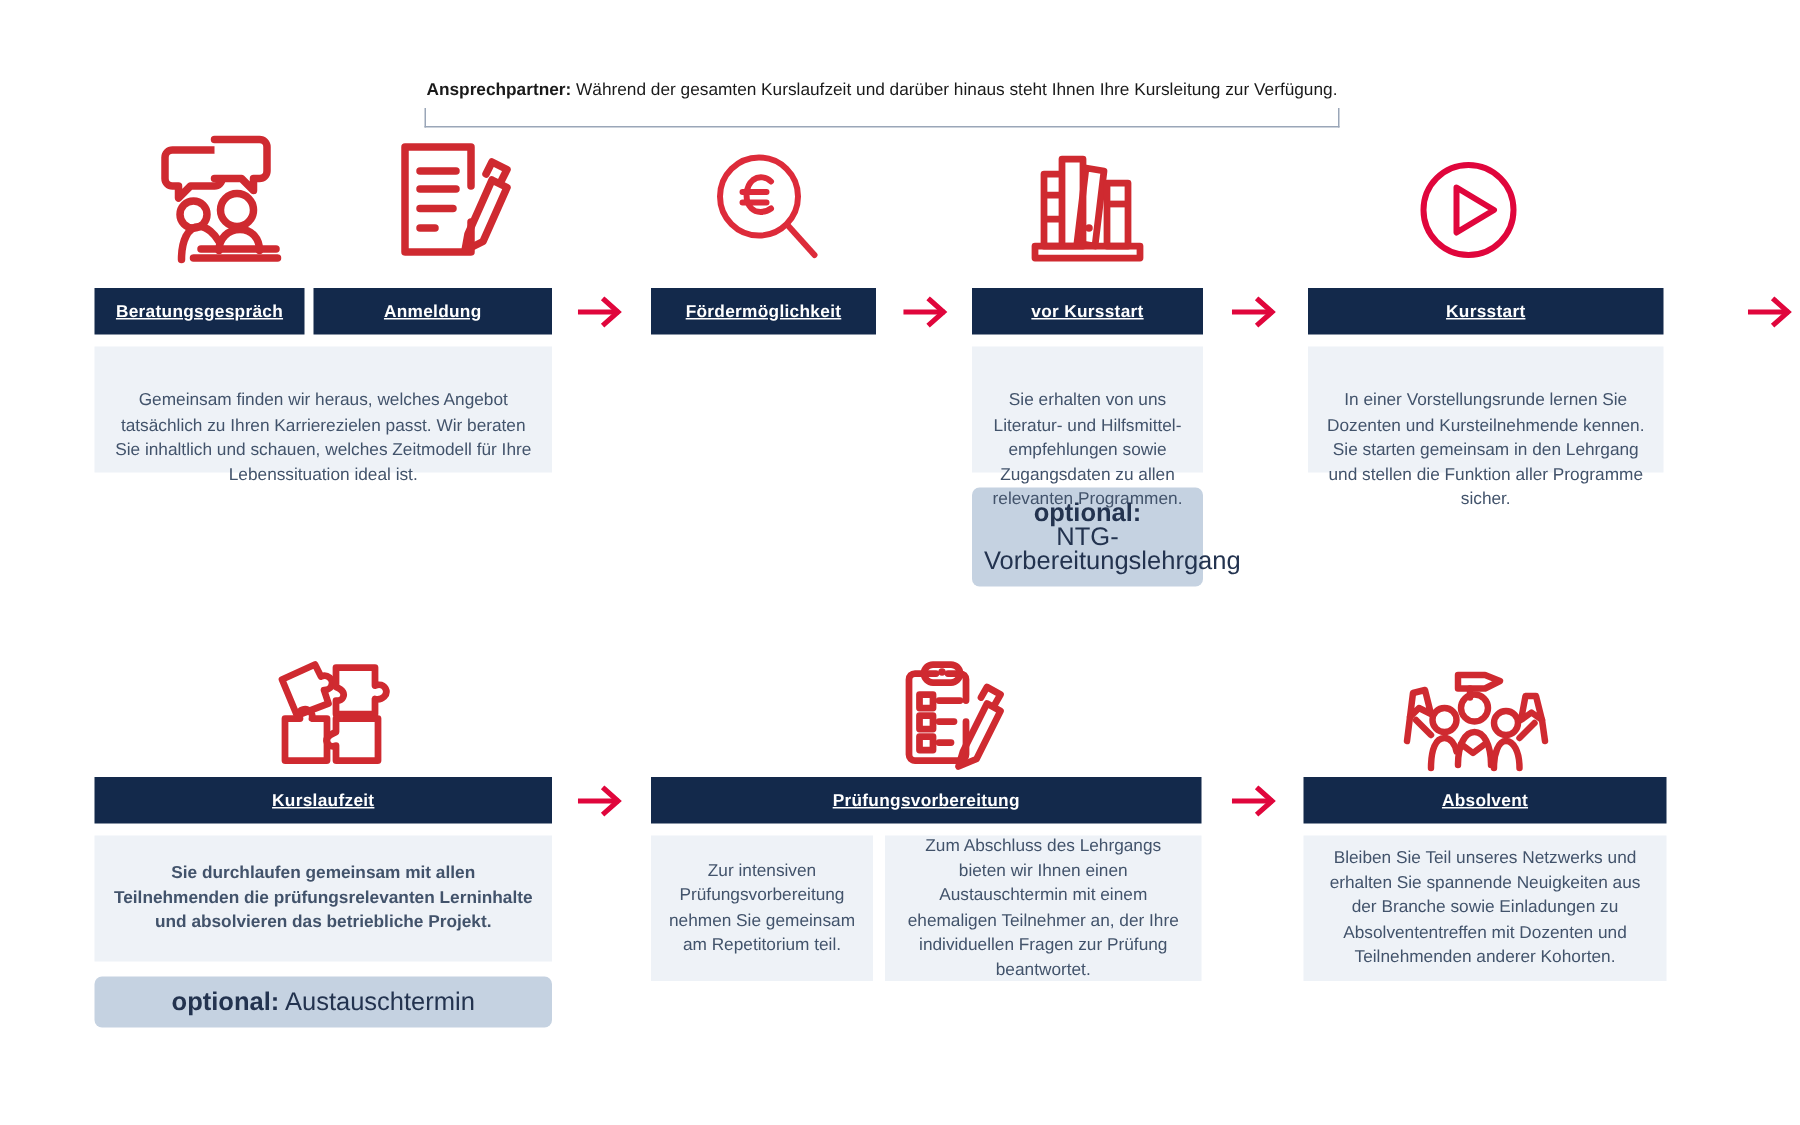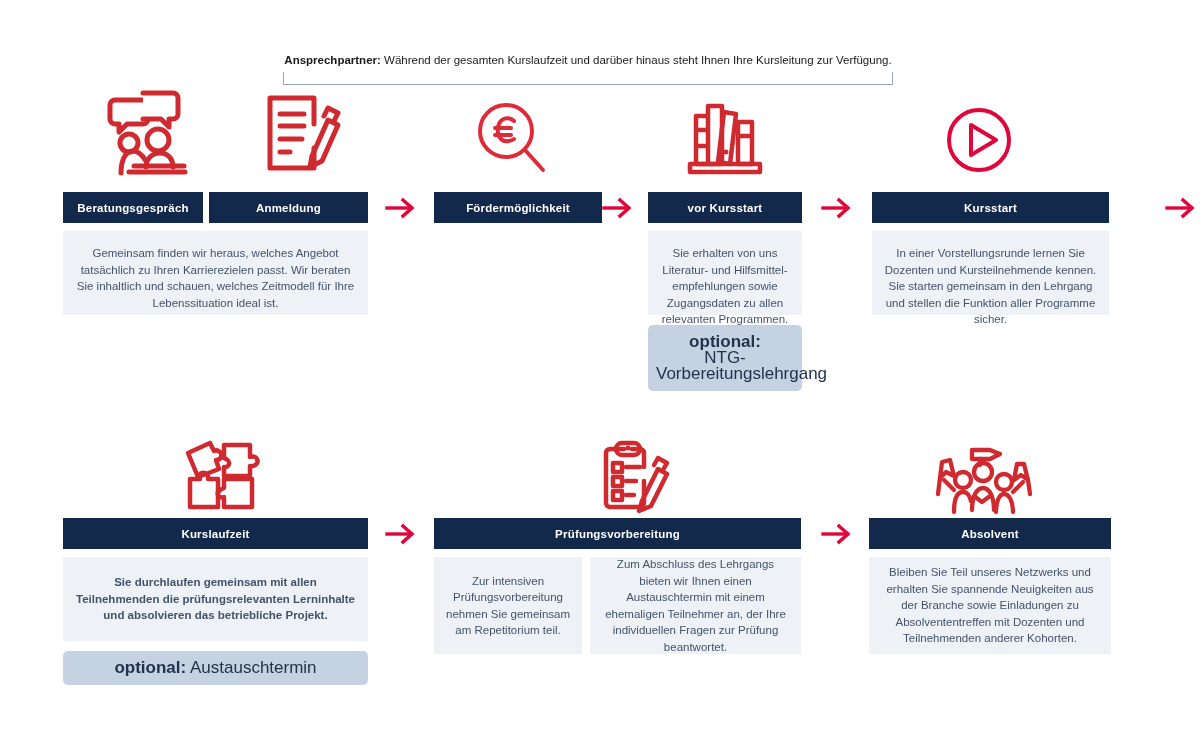--- a/index.html
+++ b/index.html
@@ -22,26 +22,26 @@
     border-left:1.5px solid #9aa6b8;
     border-right:1.5px solid #9aa6b8;
     border-bottom:1.5px solid #9aa6b8;
   }
 
   
   .hdr{
     background:#13294b;color:#ffffff;
     font-size:11.5px;font-weight:bold;letter-spacing:.2px;
     display:flex;align-items:center;justify-content:center;
-    text-align:center;height:31px;box-sizing:border-box;padding:0 20px;
+    text-align:center;height:31px;box-sizing:border-box;padding:0 20px;text-decoration:underline;
   }
   .body{
     background:#eef2f7;color:#42536b;
     font-size:11.5px;line-height:16.5px;text-align:center;
-    box-sizing:border-box;padding:14px 10px;
+    box-sizing:border-box;padding:28px 10px;
   }
   .optional{
     background:#c5d2e1;color:#23334f;border-radius:5px;
     font-size:17px;line-height:16px;text-align:center;
     box-sizing:border-box;padding:9px 8px;
   }
   .optional b{font-weight:bold;}
 
   .arrow{position:absolute;width:32px;height:22px;}
   .icon{position:absolute;}
@@ -117,21 +117,21 @@
     <div class="body" style="margin-top:8px;height:84px;">Gemeinsam finden wir heraus, welches Angebot tatsächlich zu Ihren Karrierezielen passt. Wir beraten Sie inhaltlich und schauen, welches Zeitmodell für Ihre Lebenssituation ideal ist.</div>
   </div>
 
   <div class="arrow" style="left:385px;top:197px;">
     <svg width="32" height="22" viewBox="0 0 32 22" fill="none" stroke="#e0063c" stroke-width="3.4" stroke-linecap="square" stroke-linejoin="miter">
       <path d="M2 11h24"></path>
         <path d="M18 3l9 8-9 8"></path>
     </svg>
   </div>
 
-  <div class="grp" style="left:434px;top:192px;width:168px;">
+  <div class="grp" style="left:434px;top:192px;width:150px;">
     <div class="hdr">Fördermöglichkeit</div>
   </div>
 
   <div class="arrow" style="left:602px;top:197px;">
     <svg width="32" height="22" viewBox="0 0 32 22" fill="none" stroke="#e0063c" stroke-width="3.4" stroke-linecap="square">
       <path d="M2 11h24"></path>
         <path d="M18 3l9 8-9 8"></path>
     </svg>
   </div>
 

